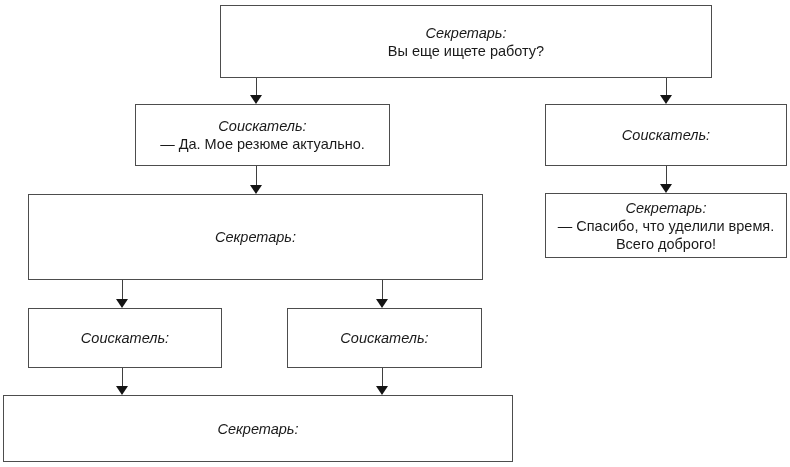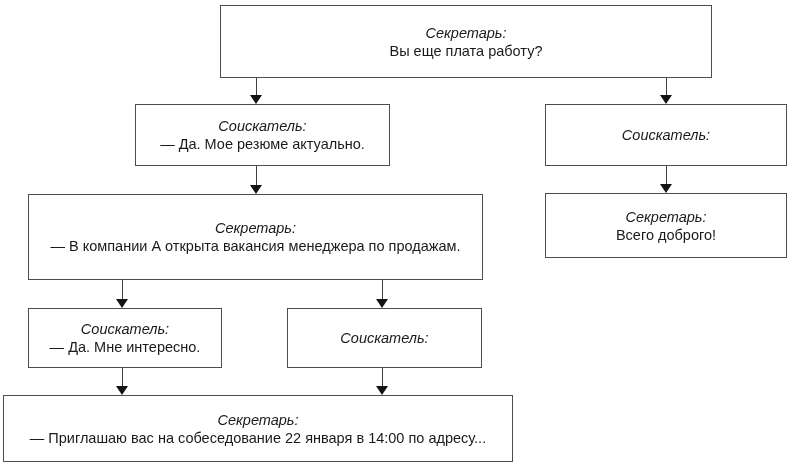--- a/index.html
+++ b/index.html
@@ -39,54 +39,52 @@
     border-top:9px solid #141414;
   }
 </style>
 </head>
 <body>
 
 <div class="canvas">
 
   <div class="box" style="left:220px;top:5px;width:492px;height:73px">
     <div class="speaker">Секретарь:</div>
-    <div class="line">Вы еще плата работу?</div>
+    <div class="line">Вы еще ищете работу?</div>
   </div>
 
   <div class="box" style="left:135px;top:104px;width:255px;height:62px">
     <div class="speaker">Соискатель:</div>
     <div class="line">— Да. Мое резюме актуально.</div>
   </div>
 
   <div class="box" style="left:545px;top:104px;width:242px;height:62px">
     <div class="speaker">Соискатель:</div>
   </div>
 
   <div class="box" style="left:28px;top:194px;width:455px;height:86px">
     <div class="speaker">Секретарь:</div>
-    <div class="line">— В компании А открыта вакансия менеджера по продажам.</div>
   </div>
 
   <div class="box" style="left:545px;top:193px;width:242px;height:65px">
     <div class="speaker">Секретарь:</div>
+    <div class="line">— Спасибо, что уделили время.</div>
     <div class="line">Всего доброго!</div>
   </div>
 
   <div class="box" style="left:28px;top:308px;width:194px;height:60px">
     <div class="speaker">Соискатель:</div>
-    <div class="line">— Да. Мне интересно.</div>
   </div>
 
   <div class="box" style="left:287px;top:308px;width:195px;height:60px">
     <div class="speaker">Соискатель:</div>
   </div>
 
   <div class="box" style="left:3px;top:395px;width:510px;height:67px">
     <div class="speaker">Секретарь:</div>
-    <div class="line">— Приглашаю вас на собеседование 22 января в 14:00 по адресу...</div>
   </div>
 
   <div class="arrow" style="left:250px;top:78px;height:26px">
     <div class="stem"></div>
     <div class="head"></div>
   </div>
   <div class="arrow" style="left:660px;top:78px;height:26px">
     <div class="stem"></div>
     <div class="head"></div>
   </div>

